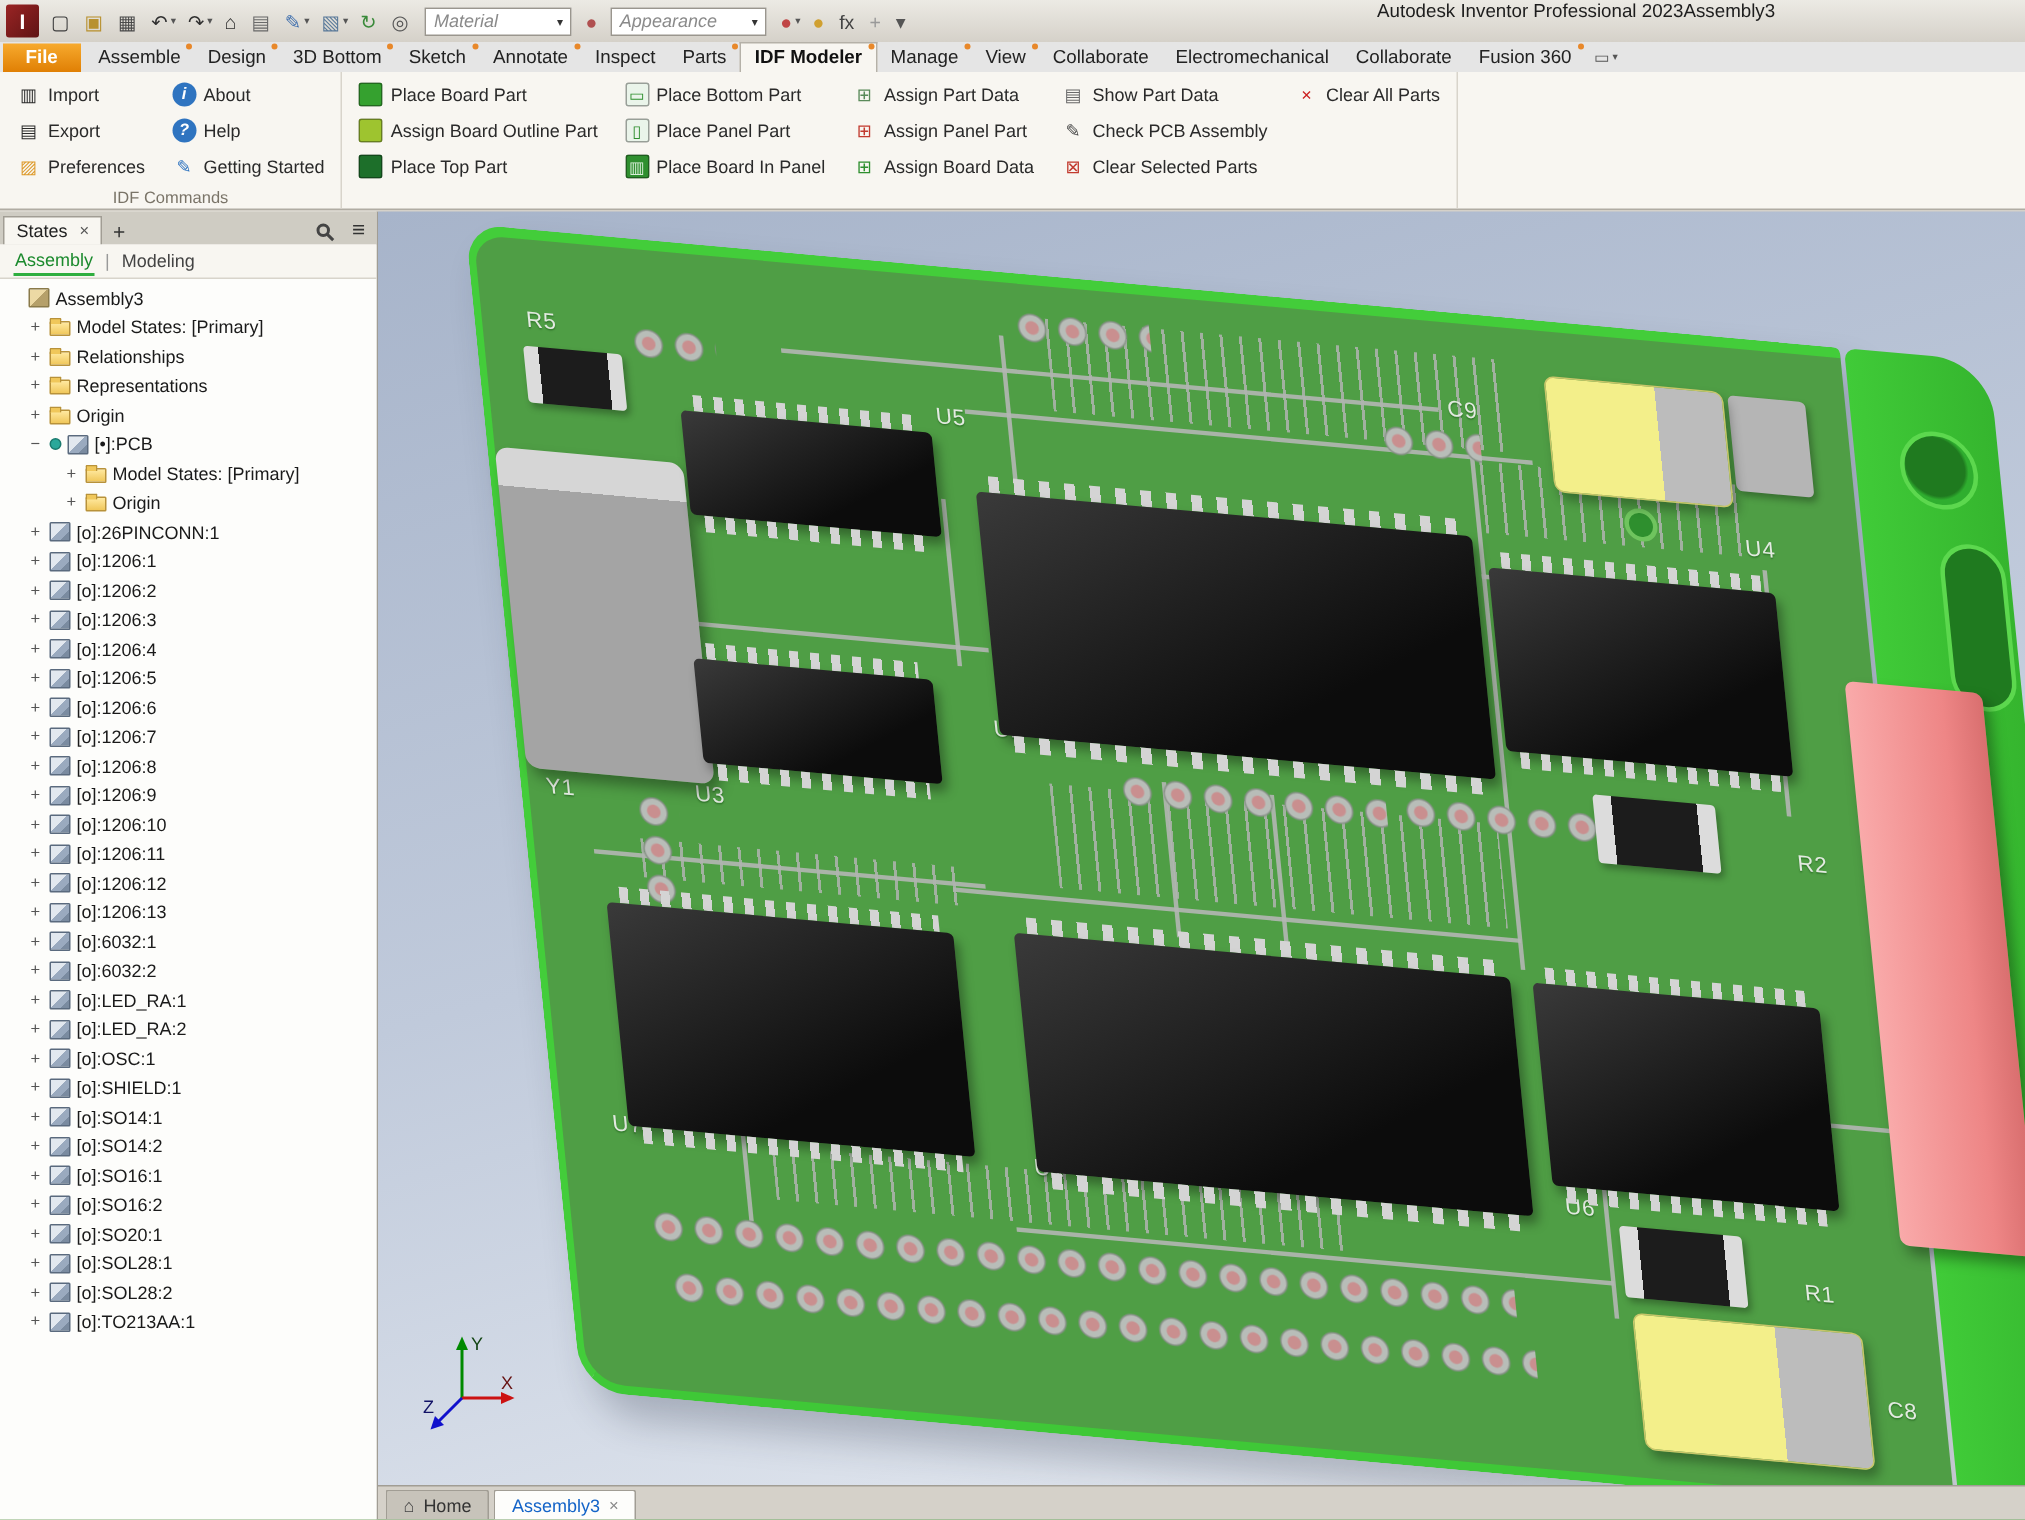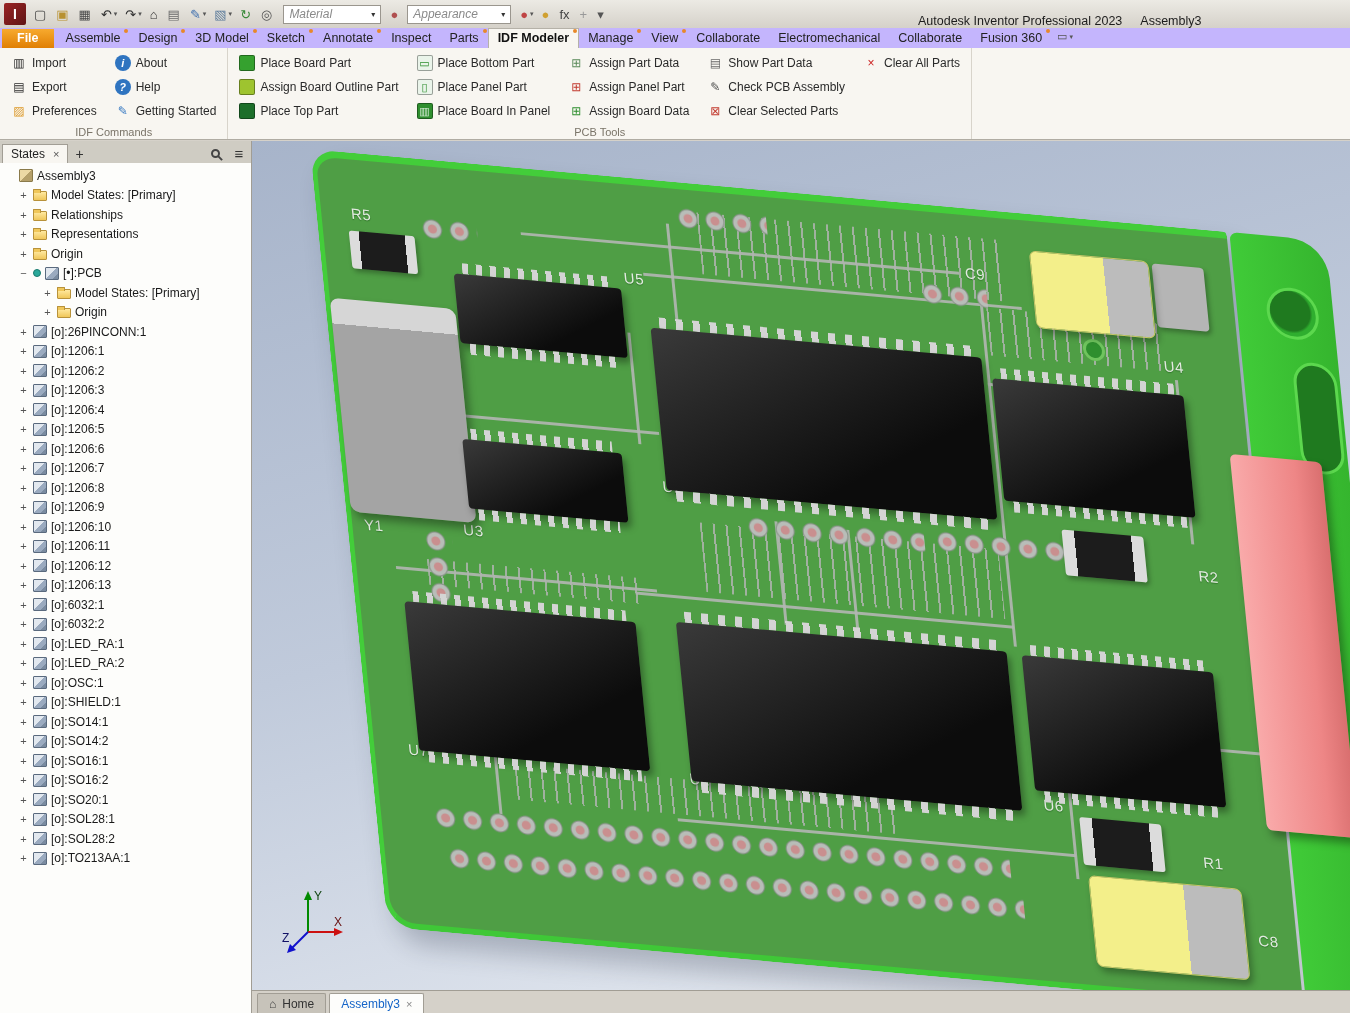--- a/index.html
+++ b/index.html
@@ -7,24 +7,24 @@
   body { font-family:"Liberation Sans", sans-serif; background:#d5d1c9; position:relative; font-size:12px; color:#222; }
 
   
   #titlebar { height:28px; display:flex; align-items:center; gap:1px; padding:0 4px; background:linear-gradient(#eceae4,#d5d1c9); position:relative; }
   .logo { width:22px; height:22px; flex:0 0 22px; background:linear-gradient(135deg,#9a2424,#5f1414); color:#fff; display:flex; align-items:center; justify-content:center; font-weight:bold; font-size:14px; border-radius:2px; margin-right:3px; }
   .qicon { display:inline-flex; align-items:center; height:22px; padding:0 4px; font-size:13px; border-radius:2px; }
   .qicon .gl { color:var(--ic,#444); }
   .qicon .caret { font-size:7px; color:#555; margin-left:2px; }
   .dropdown { display:flex; align-items:center; justify-content:space-between; width:98px; height:19px; background:#fff; border:1px solid #9a968e; padding:0 5px; font-size:12px; font-style:italic; color:#8a8a8a; margin:0 4px; }
   .dropdown .caret { font-size:8px; color:#333; font-style:normal; }
-  #title-text { position:absolute; left:918px; top:0; height:28px; display:flex; align-items:flex-end; gap:18px; font-size:12.5px; color:#1d1d1d; white-space:nowrap; }
+  #title-text { position:absolute; left:918px; top:0; height:28px; display:flex; align-items:flex-start; gap:0; font-size:12.5px; color:#1d1d1d; white-space:nowrap; }
 
   
-  #ribbon-tabs { height:20px; display:flex; align-items:flex-start; padding-left:2px; background:#c4b5fd; }
+  #ribbon-tabs { height:20px; display:flex; align-items:center; padding-left:2px; background:#e5e5e5; }
   .rtab { padding:2px 9px 3px; font-size:12.5px; color:#222; position:relative; white-space:nowrap; }
   .rtab.file { background:linear-gradient(#f7aa2e,#e07f04); color:#fff; font-weight:bold; padding:2px 15px 3px; margin-right:3px; }
   .rtab.active { background:#f8f6f1; border:1px solid #b5b1a8; border-bottom:none; color:#111;font-weight:bold; }
   .rtab .dot { display:none; position:absolute; top:0; right:1px; width:4px; height:4px; border-radius:50%; background:#e8882a; }
   .rtab.has-dot .dot { display:block; }
   .uisw { display:flex; align-items:center; padding:2px 6px; color:#555; font-size:11px; gap:2px; }
   .uisw .caret { font-size:7px; }
 
   
   #ribbon { height:92px; background:#f8f6f1; border-bottom:1px solid #b0aca3; display:flex; }
@@ -219,21 +219,21 @@
         <span>Assemble</span>
         <span class="dot"></span>
       </div>
 
       <div class="rtab has-dot">
         <span>Design</span>
         <span class="dot"></span>
       </div>
 
       <div class="rtab has-dot">
-        <span>3D Model</span>
+        <span>3D Bottom</span>
         <span class="dot"></span>
       </div>
 
       <div class="rtab has-dot">
         <span>Sketch</span>
         <span class="dot"></span>
       </div>
 
       <div class="rtab has-dot">
         <span>Annotate</span>
@@ -388,38 +388,42 @@
         <div class="ritem">
           <span class="ricon" style="--ic: #c23a2f;">⊠</span>
           <span>Clear Selected Parts</span>
         </div>
 
         <div class="ritem">
           <span class="ricon" style="--ic: #cc2222;">×</span>
           <span>Clear All Parts</span>
         </div>
       </div>
-    <div class="rgroup-title">PCB Tools</div>
   </div>
 </div>
 
 <div id="main">
 
   <div id="browser">
     <div id="browser-tabbar">
       <div class="btab">
         <span>States</span>
         <span class="close">×</span>
       </div>
       <div class="badd">+</div>
       <div class="spacer"></div>
       <div class="bicon">
           <span class="search-ic"></span>
         </div>
       <div class="bicon">≡</div>
+    </div>
+    <div id="browser-subtabs">
+      <span class="subtab active">Assembly</span>
+      <span class="subsep">|</span>
+      <span class="subtab">Modeling</span>
     </div>
     <div id="tree">
 
         <div class="trow" style="--ind: 4px;">
           <span class="texp"></span>
 
           <span class="ticon assembly"></span>
           <span class="tlabel">Assembly3</span>
         </div>
 

